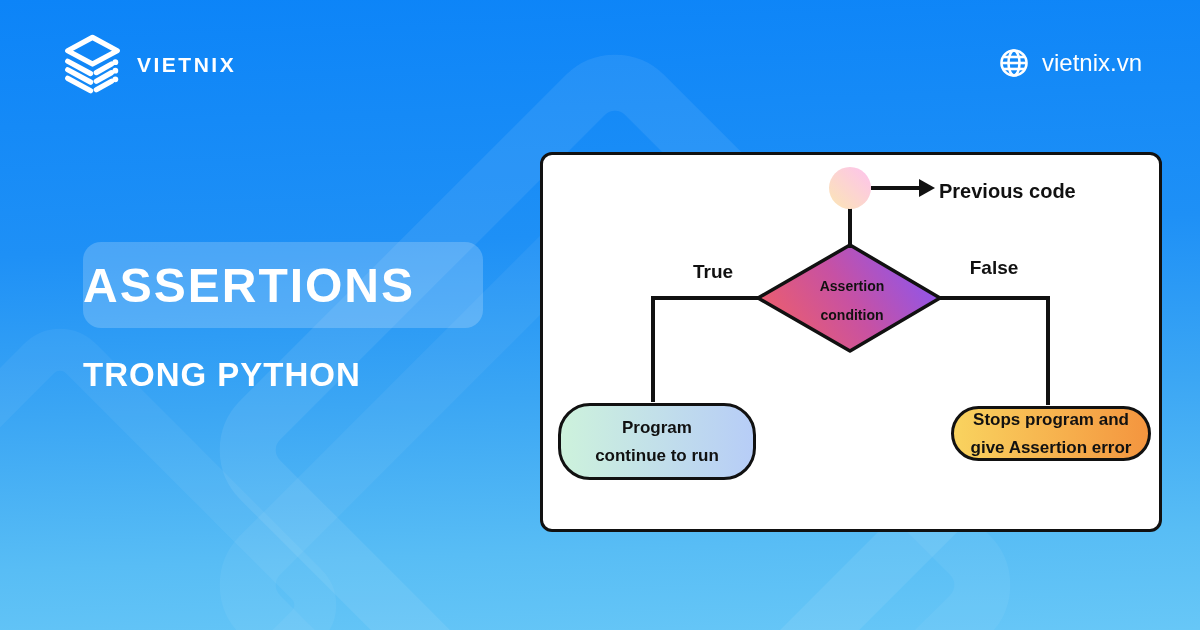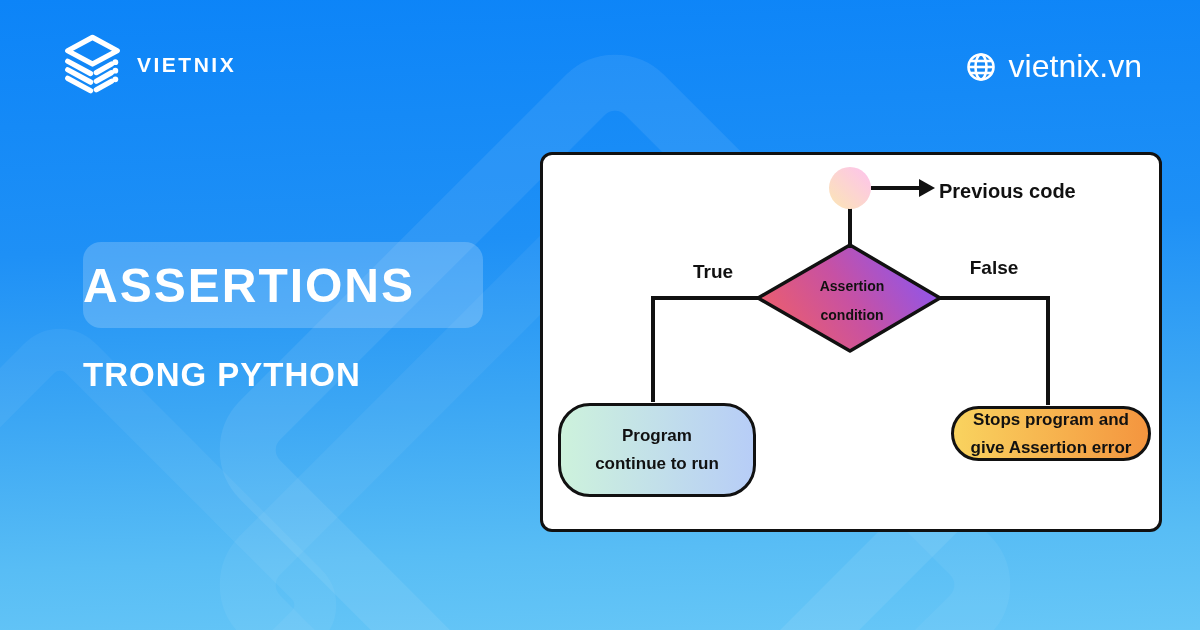--- a/index.html
+++ b/index.html
@@ -16,21 +16,21 @@
   .wm2 { left:315px; top:285px; width:600px; height:600px;
          border:56px solid rgba(255,255,255,0.05); border-radius:70px; }
   .wm3 { left:-150px; top:395px; width:420px; height:420px;
          border:42px solid rgba(255,255,255,0.05); border-radius:50px; }
 
   
   .brand { position:absolute; left:62px; top:33px; display:flex; align-items:center; gap:14px; }
   .brand svg { display:block; }
   .brand-name { color:#fff; font-weight:bold; font-size:21px; letter-spacing:2.5px; }
   .site { position:absolute; right:58px; top:48px; display:flex; align-items:center; gap:13px; }
-  .site-name { color:#fff; font-size:32px; }
+  .site-name { color:#fff; font-size:24px; }
 
   
   .hero-panel { position:absolute; left:83px; top:242px; width:400px; height:86px;
     background:rgba(255,255,255,0.2); border-radius:18px;
     display:flex; align-items:center; justify-content:flex-start; }
   .hero-title { color:#fff; font-weight:bold; font-size:48px; letter-spacing:2px; }
   .hero-sub { position:absolute; left:83px; top:356px; width:400px; text-align:left;
     color:#fff; font-weight:bold; font-size:33px; letter-spacing:1px; }
 
   
@@ -39,21 +39,21 @@
   .flow-svg { position:absolute; left:-3px; top:-3px; }
   .flabel { position:absolute; color:#111; font-weight:bold; }
   .prev-label { left:396px; top:25px; font-size:20px; white-space:nowrap; }
   .true-label { left:120px; top:106px; width:100px; text-align:center; font-size:19px; }
   .false-label { left:401px; top:102px; width:100px; text-align:center; font-size:19px; }
   .cond-label { left:239px; top:114px; width:140px; height:64px; font-size:14px;
     display:flex; flex-direction:column; align-items:center; justify-content:center; line-height:29px; }
   .node { position:absolute; border:3px solid #111; border-radius:32px;
     display:flex; flex-direction:column; align-items:center; justify-content:center;
     font-weight:bold; font-size:17px; line-height:28px; color:#111; text-align:center; }
-  .node-true { left:15px; top:248px; width:198px; height:94px;
+  .node-true { left:15px; top:248px; width:198px; height:77px;
     background:linear-gradient(90deg, #cdf2dc 0%, #b7cdf7 100%); }
   .node-false { left:408px; top:251px; width:200px; height:55px;
     background:linear-gradient(90deg, #f9d35f 0%, #f4953f 100%); }
 </style>
 </head>
 <body>
 
 <div class="stage">
 
   <div class="wm wm1"></div>

